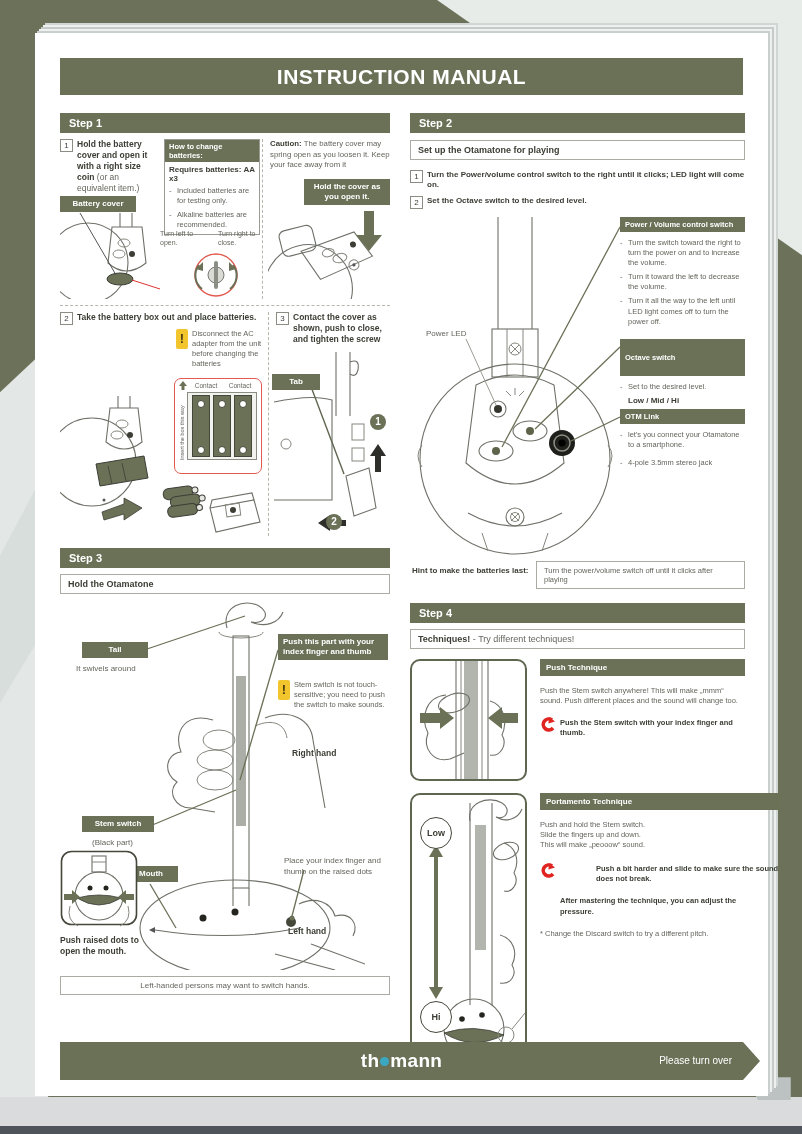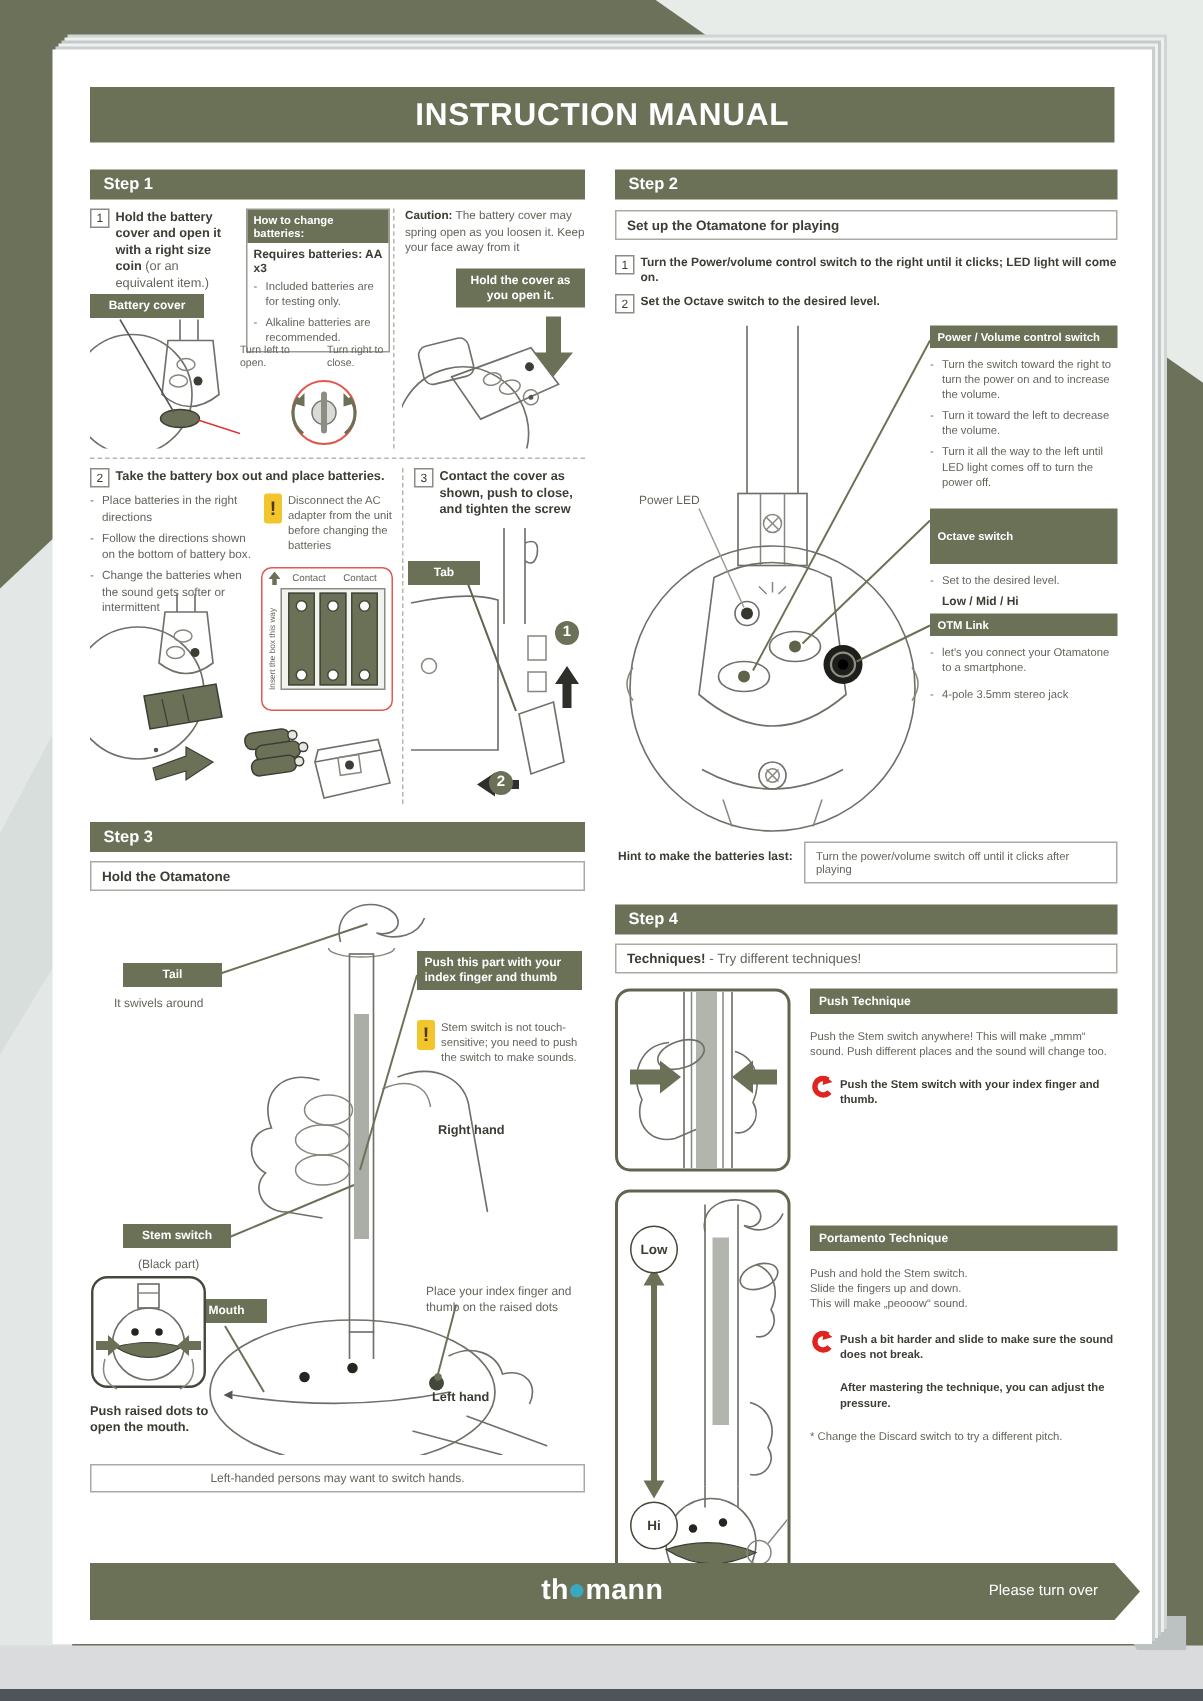--- a/index.html
+++ b/index.html
@@ -130,25 +130,20 @@
       </svg>
     </div>
 
     <div style="border-top:1px dashed #b7b7ae;margin:6px 0;"></div>
 
     <div style="position:relative;height:224px;">
       <div class="abs" style="left:0;top:0;width:200px;display:flex;">
         <span class="numbox">2</span>
         <span class="btitle">Take the battery box out and place batteries.</span>
       </div>
-      <ul class="dash body-txt abs" style="left:0;top:17px;width:110px;font-size:7.8px;">
-        <li>Place batteries in the right directions</li>
-        <li>Follow the directions shown on the bottom of battery box.</li>
-        <li>Change the batteries when the sound gets softer or intermittent</li>
-      </ul>
       <div class="abs" style="left:116px;top:17px;width:86px;display:flex;gap:4px;">
         <div class="warn-ic">!</div>
         <div class="body-txt" style="font-size:7.5px;">Disconnect the AC adapter from the unit before changing the batteries</div>
       </div>
 
       <div class="abs" style="left:114px;top:66px;width:88px;height:96px;border:1.6px solid #e05a50;border-radius:7px;padding:2px 4px;box-sizing:border-box;">
         <div style="display:flex;font-size:6.5px;color:#63665c;align-items:center;">
           <svg width="8" height="9" style="margin-right:2px;">
               <polygon points="4,0 8,5 5.5,5 5.5,9 2.5,9 2.5,5 0,5" fill="#6a7157"></polygon>
             </svg>
@@ -430,27 +425,27 @@
           <path d="M32,238 Q62,228 92,240 Q60,256 32,238 Z" fill="#6a7157" stroke="#3c3e36" stroke-width=".8"></path>
           <circle class="sk2" cx="94" cy="240" r="8"></circle>
           <line class="sk2" x1="100" y1="234" x2="113" y2="218"></line>
         </svg>
         <div class="abs" style="left:8px;top:22px;width:30px;height:30px;border:1.6px solid #44483a;border-radius:50%;background:#fff;
              font-size:9px;font-weight:bold;text-align:center;line-height:30px;">Low</div>
         <div class="abs" style="left:8px;top:206px;width:30px;height:30px;border:1.6px solid #44483a;border-radius:50%;background:#fff;
              font-size:9px;font-weight:bold;text-align:center;line-height:30px;">Hi</div>
       </div>
       <div style="flex:1;margin-left:13px;">
-        <div class="banner" style="font-size:8px;padding:4px 6px;margin-top:24px;">Portamento Technique</div>
+        <div class="banner" style="font-size:8px;padding:4px 6px;">Portamento Technique</div>
         <div class="body-txt" style="font-size:7.5px;margin-top:10px;">
           <div>Push and hold the Stem switch.</div>
           <div>Slide the fingers up and down.</div>
           <div>This will make „peooow“ sound.</div>
         </div>
-        <div style="display:flex;margin-top:14px;">
+        <div style="display:flex;margin-top:14px;gap:36px;">
           <svg class="red-arrow" width="15" height="15" viewBox="0 0 15 15">
             <path d="M12,3 A5.5,5.5 0 1 0 13,11" fill="none" stroke="#e02420" stroke-width="3.6"></path>
             <polygon points="9.2,0 15,4.4 8.4,6.4" fill="#e02420"></polygon>
           </svg>
           <div class="callout" style="width:185px;">Push a bit harder and slide to make sure the sound does not break.</div>
         </div>
         <div class="callout" style="margin:12px 0 0 20px;width:180px;">After mastering the technique, you can adjust the pressure.</div>
         <div class="body-txt" style="font-size:7.5px;margin-top:12px;">* Change the Discard switch to try a different pitch.</div>
       </div>
     </div>

